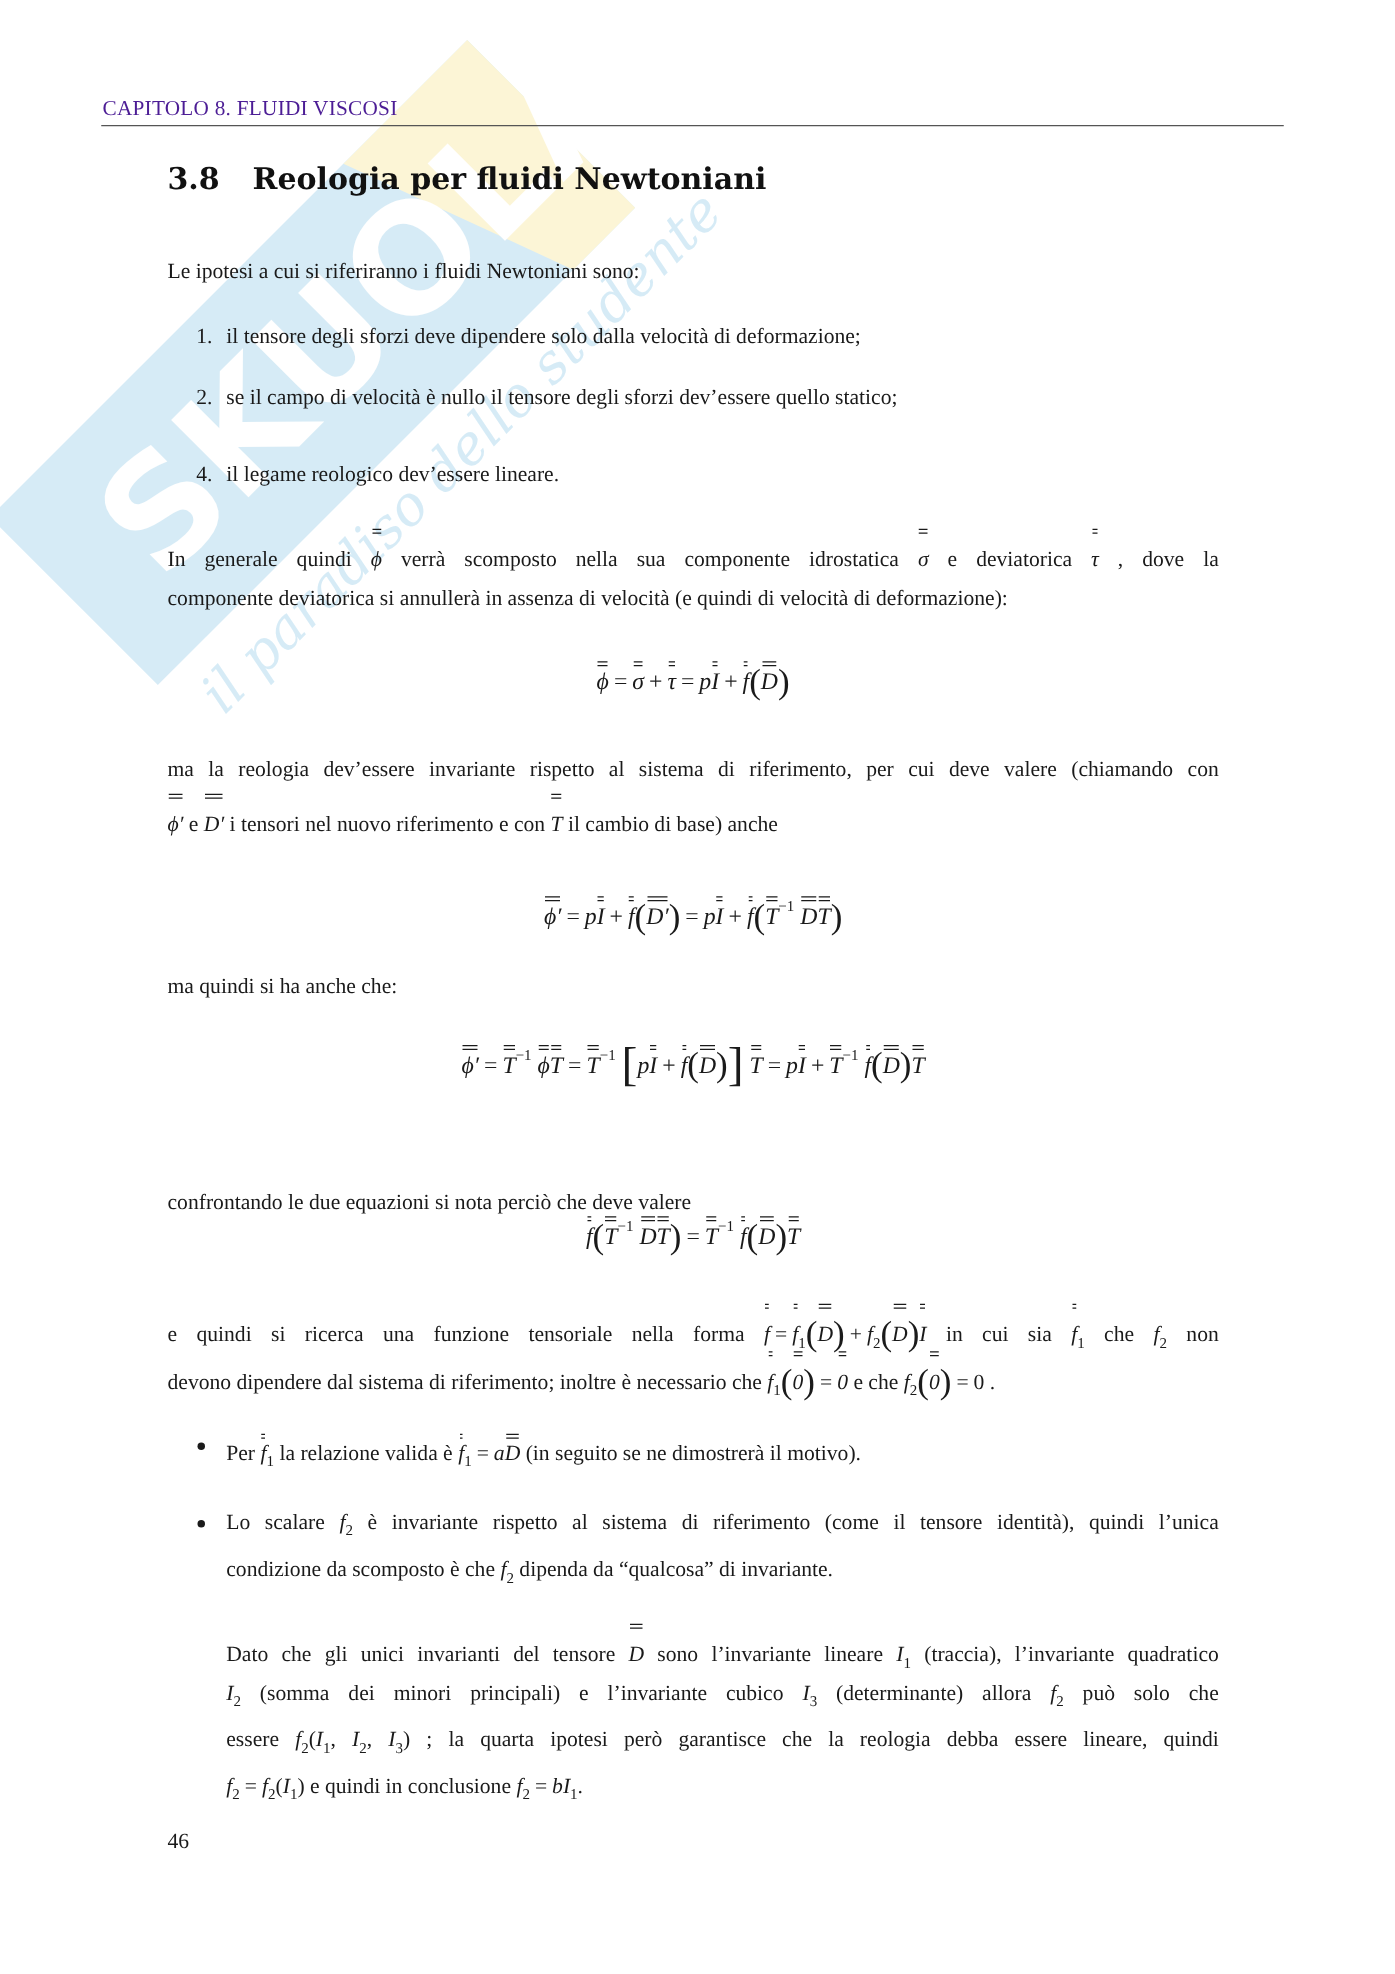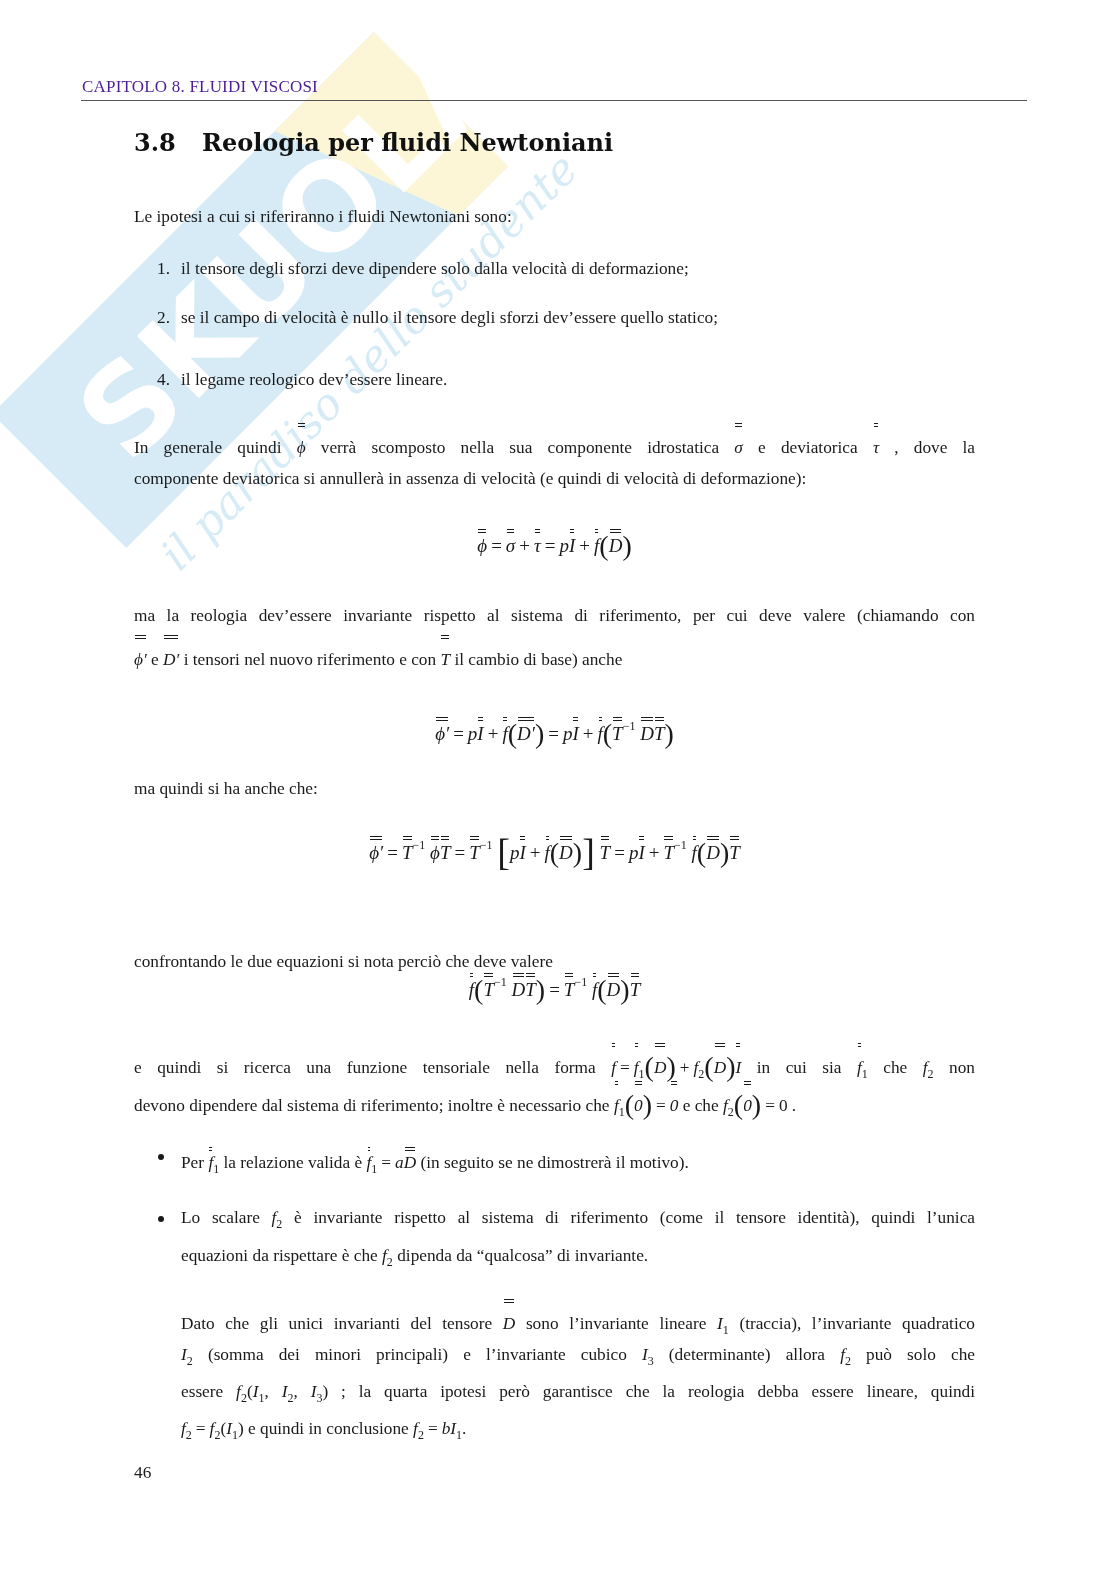--- a/index.html
+++ b/index.html
@@ -121,21 +121,21 @@
     <div class="bullet" style="top:1146px;">
       <span class="bullet-dot"></span>
       <span class="bullet-text"><span>Per</span> <span class="tt">f</span><span class="sub">1</span> <span>la relazione valida è</span> <span class="tt">f</span><span class="sub">1</span><span class="op">=</span><span class="m">a</span><span class="tt">D</span> <span>(in seguito se ne dimostrerà il motivo).</span></span>
     </div>
 
     <div class="bullet" style="top:1208px;">
       <span class="bullet-dot"></span>
       <span class="bullet-text" style="width:794px; text-align:justify; text-align-last:justify; white-space:normal;"><span>Lo scalare</span> <span class="m">f</span><span class="sub">2</span> <span>è invariante rispetto al sistema di riferimento (come il tensore identità), quindi l’unica</span></span>
     </div>
     <div class="p" style="left:181px; top:1237px;">
-      <span>equazioni da rispettare è che</span> <span class="m">f</span><span class="sub">2</span> <span>dipenda da “qualcosa” di invariante.</span>
+      <span>condizione da scomposto è che</span> <span class="m">f</span><span class="sub">2</span> <span>dipenda da “qualcosa” di invariante.</span>
     </div>
 
     <div class="indent" style="top:1298px;">
       <span>Dato che gli unici invarianti del tensore</span> <span class="tt">D</span> <span>sono l’invariante lineare</span> <span class="m">I</span><span class="sub">1</span> <span>(traccia), l’invariante quadratico</span>
     </div>
     <div class="indent" style="top:1336px;">
       <span class="m">I</span><span class="sub">2</span> <span>(somma dei minori principali) e l’invariante cubico</span> <span class="m">I</span><span class="sub">3</span> <span>(determinante) allora</span> <span class="m">f</span><span class="sub">2</span> <span>può solo che</span>
     </div>
     <div class="indent" style="top:1373px;">
       <span>essere</span> <span class="m">f</span><span class="sub">2</span>(<span class="m">I</span><span class="sub">1</span><span>, </span><span class="m">I</span><span class="sub">2</span><span>, </span><span class="m">I</span><span class="sub">3</span><span>)</span> <span>; la quarta ipotesi però garantisce che la reologia debba essere lineare, quindi</span>

